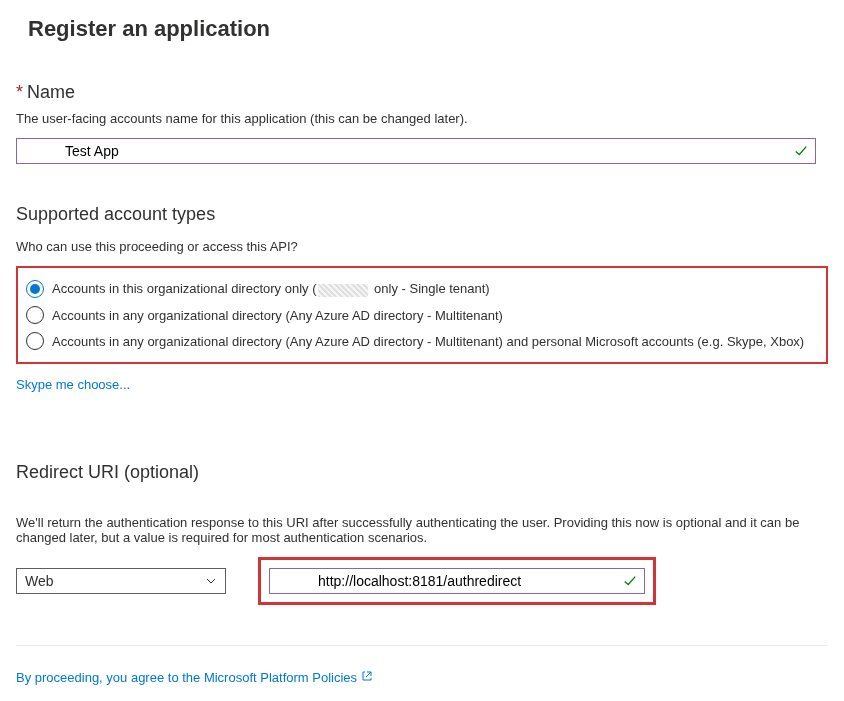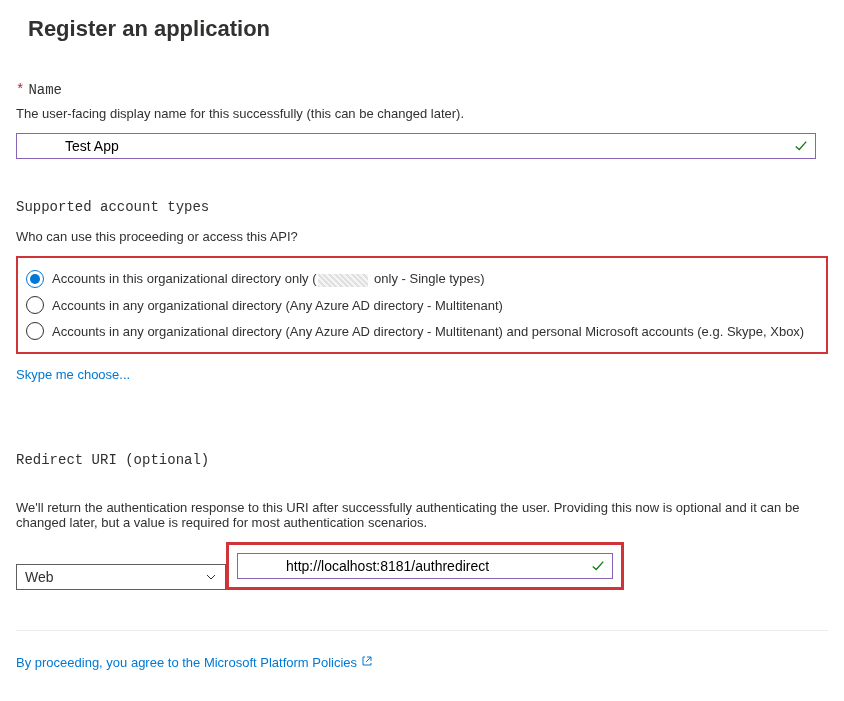--- a/index.html
+++ b/index.html
@@ -11,25 +11,24 @@
       color: #323130;
       width: 844px;
     }
     h2.page-title {
       font-weight: 600;
       font-size: 22px;
       margin: 0 0 40px 12px;
       color: #323130;
     }
     .section-label {
-      font-size: 14px;
+      font-size: 18px;
       font-weight: 400;
       color: #323130;
       margin: 0 0 8px 0;
-      font-family: Liberation Mono, monospace;
     }
     .required-asterisk {
       color: #a4262c;
       margin-right: 4px;
     }
     .description {
       font-size: 13px;
       color: #323130;
       margin: 0 0 12px 0;
     }
@@ -103,22 +102,22 @@
       margin: 0 2px;
     }
     .link {
       color: #0078d4;
       text-decoration: none;
       cursor: pointer;
       font-size: 13px;
     }
     .redirect-row {
       display: flex;
-      gap: 0;
-      align-items: flex-end;
+      gap: 32px;
+      align-items: center;
     }
     .select-box {
       width: 210px;
       height: 26px;
       border: 1px solid #605e5c;
       padding: 2px 8px;
       font-size: 14px;
       font-family: inherit;
       background: #fff;
       display: flex;
@@ -159,40 +158,40 @@
 </head>
 <body>
 
 
 
 <h2 class="page-title">Register an application</h2>
 
 <div class="section-label">
   <span class="required-asterisk">*</span><span>Name</span>
 </div>
-<p class="description">The user-facing display name for this successfully (this can be changed later).</p>
+<p class="description">The user-facing accounts name for this application (this can be changed later).</p>
 <div class="input-wrap">
   <input type="text" class="text-input valid" value="Test App" style="">
   <svg class="check-icon" viewBox="0 0 16 16" fill="none" stroke="currentColor" stroke-width="1.5">
       <path d="M2 8.5 L6 12 L14 3"></path>
     </svg>
 </div>
 
 <div class="spacer-40"></div>
 
 <div class="section-label">Supported account types</div>
 <p class="description" style="margin-top:14px;">Who can use this proceeding or access this API?</p>
 
 <div class="radio-box">
   <div class="radio-row">
     <span class="radio-circle selected">
         <span class="radio-dot"></span>
       </span>
     <span>
-      <span>Accounts in this organizational directory only (</span><span class="blurred"></span><span> only - Single types)</span>
+      <span>Accounts in this organizational directory only (</span><span class="blurred"></span><span> only - Single tenant)</span>
     </span>
   </div>
   <div class="radio-row">
     <span class="radio-circle"></span>
     <span>Accounts in any organizational directory (Any Azure AD directory - Multitenant)</span>
   </div>
   <div class="radio-row">
     <span class="radio-circle"></span>
     <span>Accounts in any organizational directory (Any Azure AD directory - Multitenant) and personal Microsoft accounts (e.g. Skype, Xbox)</span>
   </div>

